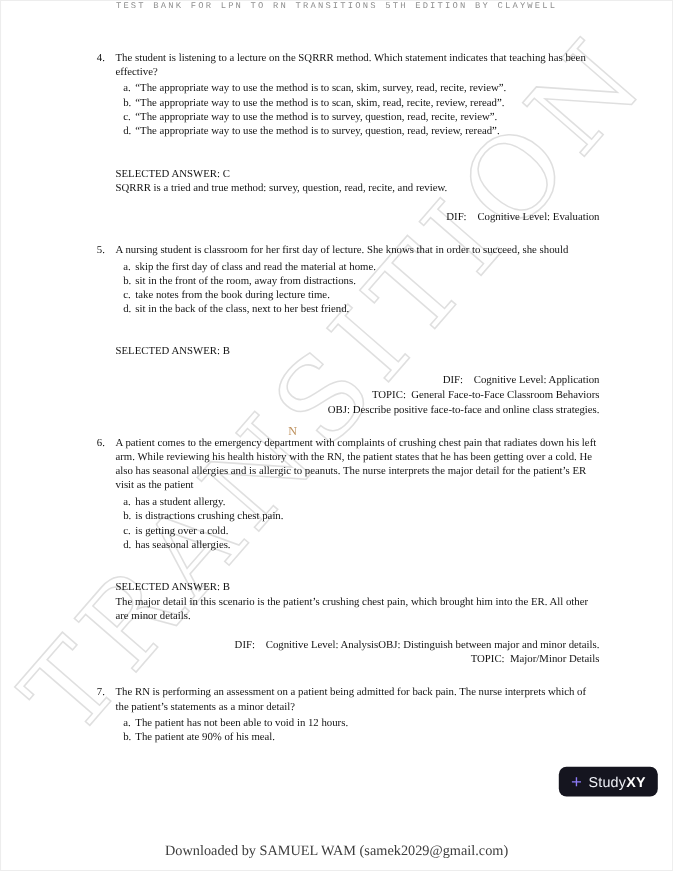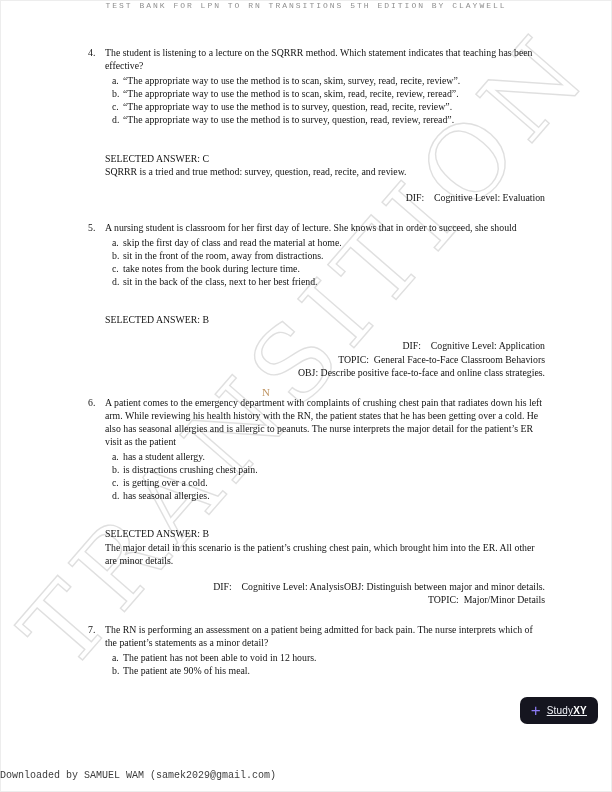--- a/index.html
+++ b/index.html
@@ -57,31 +57,31 @@
     position: absolute; top: 697px; right: 14px; height: 27px;
     background: #15151f; border-radius: 7px;
     display: flex; align-items: center; gap: 6px; padding: 0 11px;
     cursor: pointer;
   }
   .studyxy .plus {
     color: #8d7bf7; font-family: "Liberation Sans", sans-serif;
     font-size: 17px; font-weight: 400; line-height: 1;
   }
   .studyxy .brand {
-    font-family: "Liberation Sans", sans-serif; font-size: 10px;
-    color: #eef0f6; letter-spacing: 0.2px; text-decoration: underline;
+    font-family: "Liberation Sans", sans-serif; font-size: 13px;
+    color: #eef0f6; letter-spacing: 0.2px;
   }
   .studyxy .brand .xy { font-weight: 700; color: #ffffff; }
 
   
   .doc-footer {
     position: absolute; bottom: 11px; left: 0; right: 0;
-    text-align: left;
-    font-family: Liberation Mono, monospace;
-    font-size: 10px; color: #3c3c3c;
+    text-align: center;
+    font-family: Liberation Serif, serif;
+    font-size: 13px; color: #3c3c3c;
   }
 </style>
 </head>
 <body>
 
 <div class="page">
 
   <div class="watermark">TRANSITION</div>
   <span class="stray-n">N</span>
 

